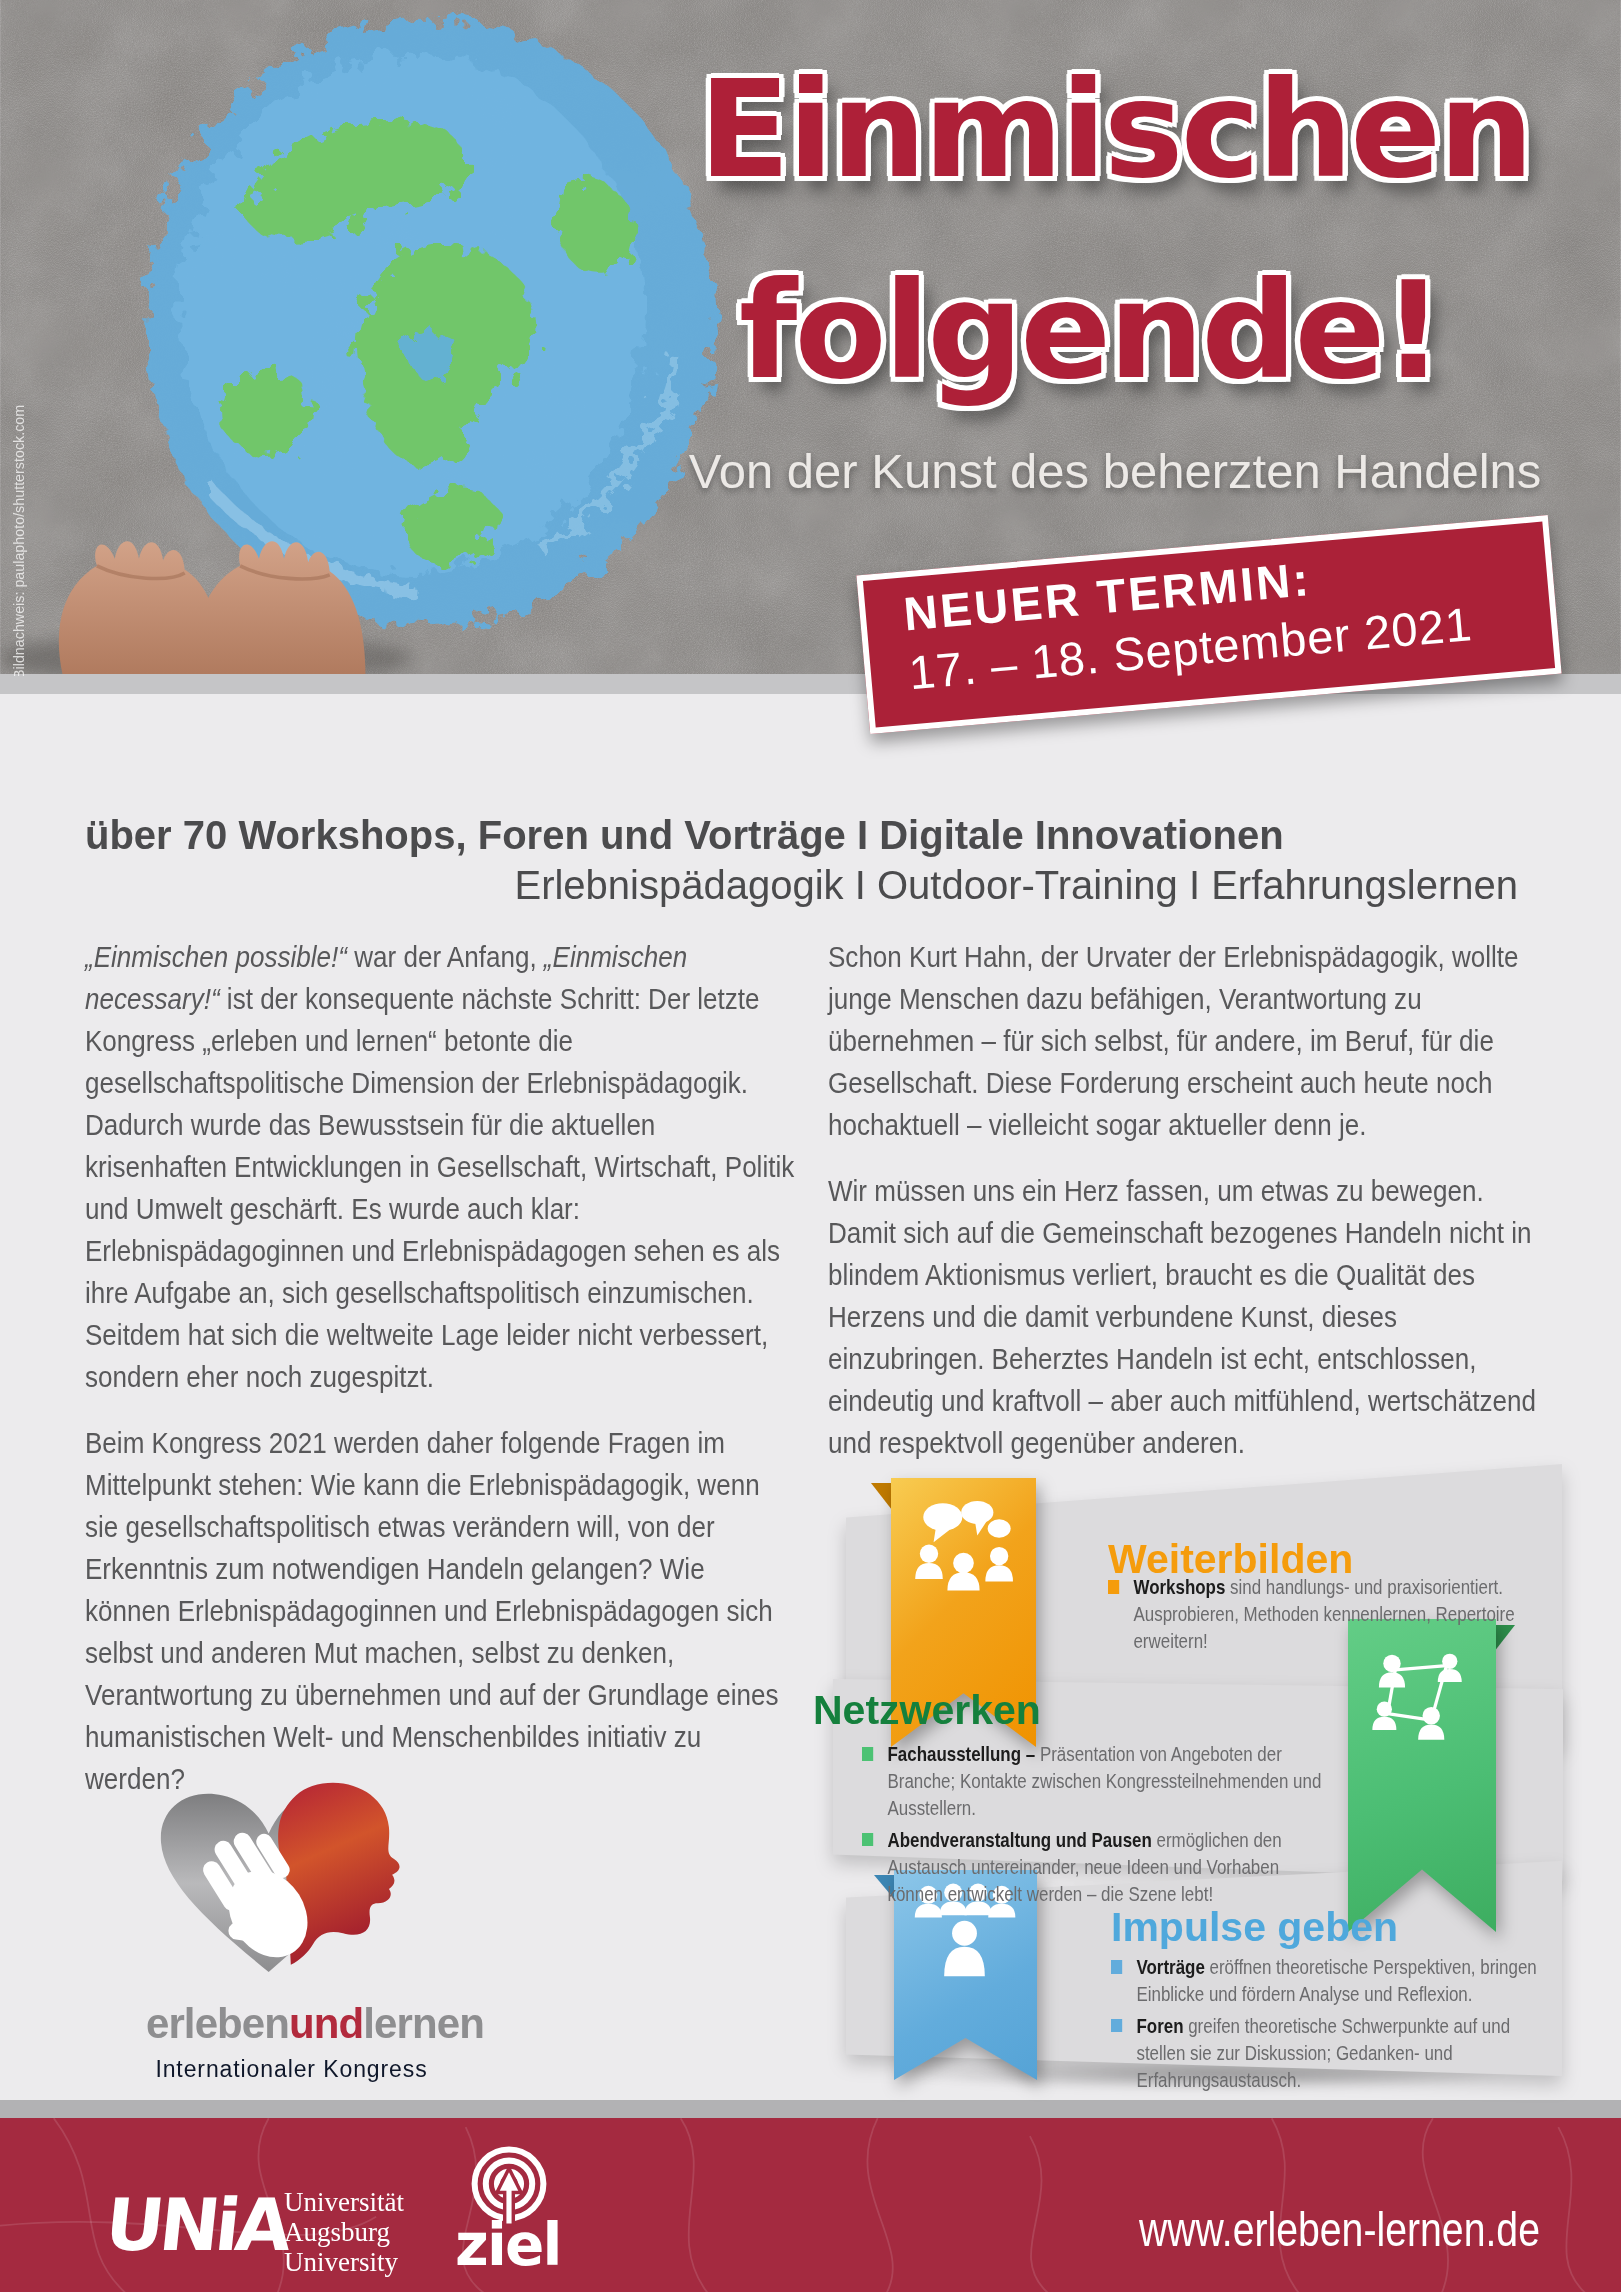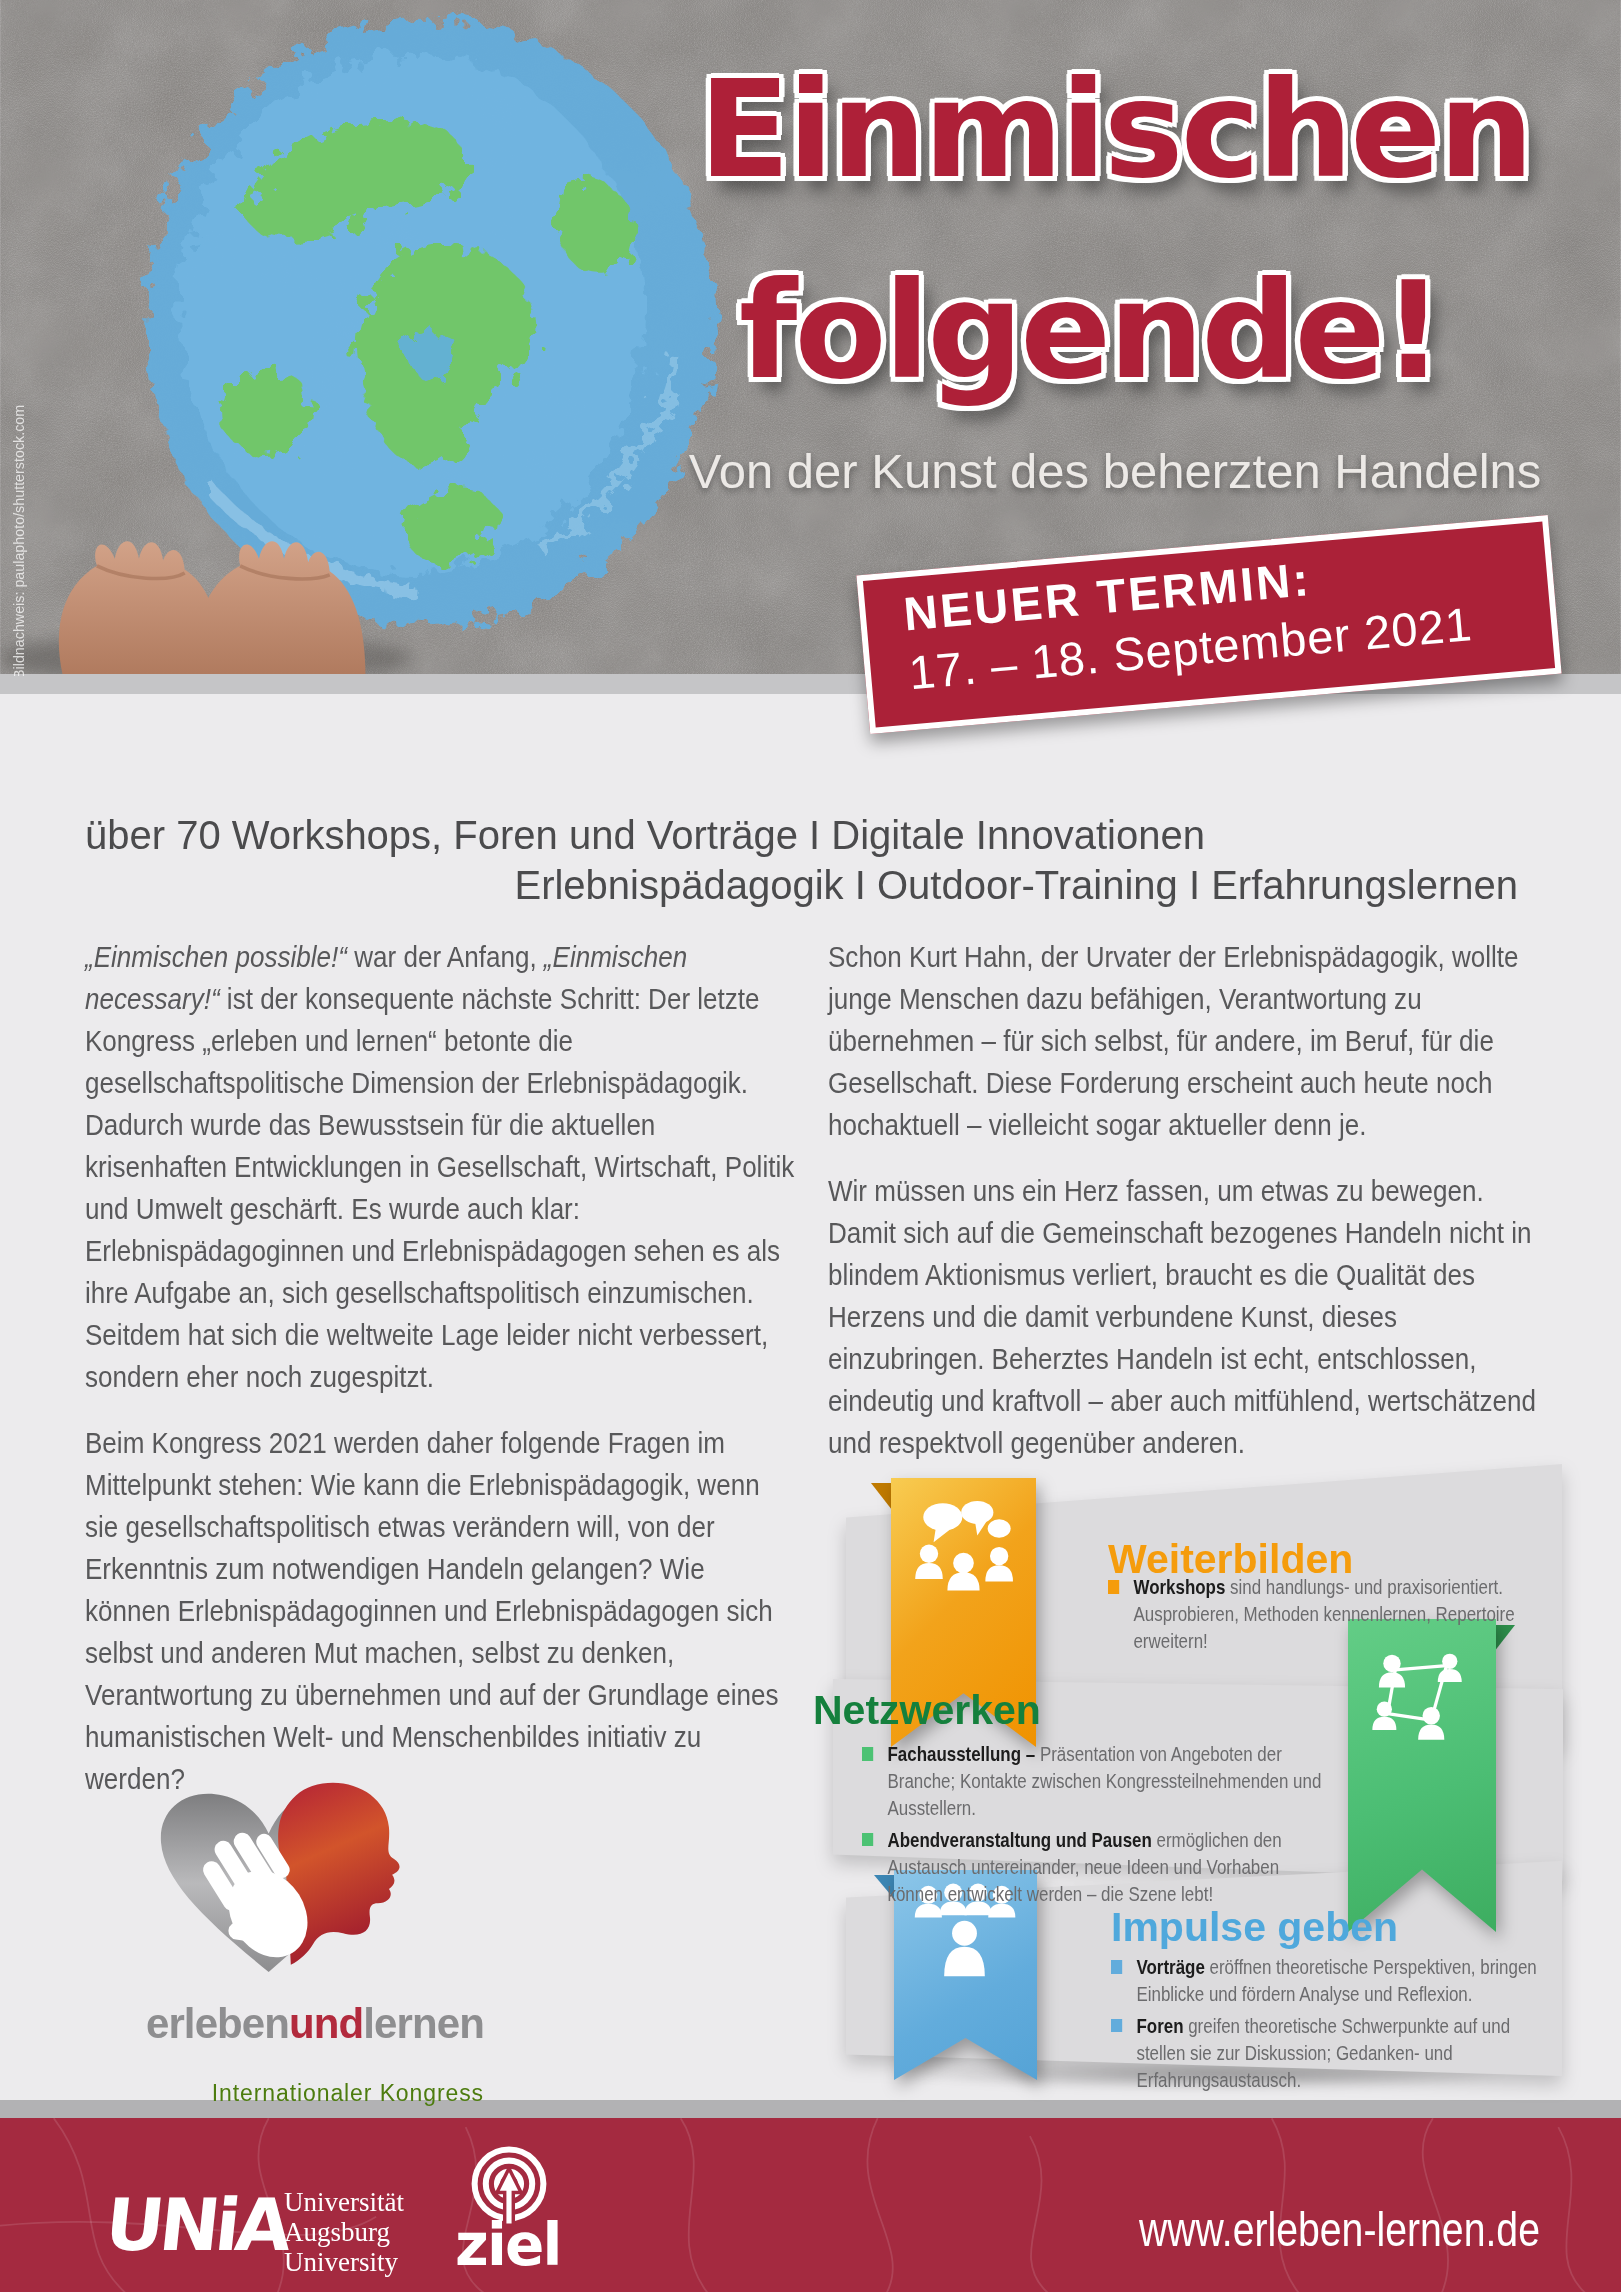--- a/index.html
+++ b/index.html
@@ -26,21 +26,21 @@
       background:#AB2138;border:6.3px solid #fff;transform:rotate(-5deg);
       box-shadow:0 9px 16px rgba(0,0,0,.35);padding:9px 0 0 38px;box-sizing:border-box;}
   .badge-l1{font-size:47px;font-weight:bold;color:#fff;letter-spacing:2.7px;
       font-family:"Liberation Sans",sans-serif;}
   .badge-l2{font-size:47px;color:#fff;margin-top:3.6px;letter-spacing:0.9px;}
 
   
   .intro-heading{position:absolute;left:85px;top:755px;font-size:45px;font-weight:bold;
       font-style:italic;color:#B8213A;z-index:2;}
   .intro-sub{position:absolute;left:85px;width:1433px;font-size:40px;color:#4B4B4D;z-index:2;}
-  #sub1{top:813px;} #sub2{top:863px;text-align:right;}
+  #sub1{top:813px;font-weight:bold;} #sub2{top:863px;text-align:right;}
 
   
   .col{position:absolute;top:936px;font-size:29.6px;line-height:42px;color:#58585A;
       transform:scaleX(0.88);transform-origin:0 0;z-index:2;}
   #col-left{left:85px;width:806px;}
   #col-right{left:828px;width:811px;}
   .col p{margin:0 0 24px 0;}
 
   
   .band-wrap{position:absolute;filter:drop-shadow(0 9px 9px rgba(0,0,0,.18));z-index:1;}
@@ -84,22 +84,22 @@
   .b-orange .bullet-row::before{background:#F59C0C;}
   .b-green  .bullet-row::before{background:#4CC273;}
   .b-blue   .bullet-row::before{background:#62ACDC;}
   .lead{font-weight:bold;color:#1C1C1C;}
 
   
   #logo-svg{position:absolute;left:150px;top:1778px;z-index:2;}
   .logo-word{position:absolute;left:99px;top:2000px;width:385px;text-align:right;z-index:2;
       font-size:42px;font-weight:bold;letter-spacing:-0.9px;}
   .lw-gray{color:#8E8E90;} .lw-red{color:#B22A3D;}
-  .logo-sub{position:absolute;left:99px;top:2056px;width:385px;text-align:right;z-index:2;
-      font-size:23px;color:#4d7c0f;letter-spacing:0.9px;margin-top:24px;}
+  .logo-sub{position:absolute;left:99px;top:2056px;width:385px;text-align:center;z-index:2;
+      font-size:23px;color:#0f172a;letter-spacing:0.9px;}
 
   
   #footer-stripe{position:absolute;left:0;top:2100px;width:1621px;height:18px;background:#B2B2B4;}
   #footer{position:absolute;left:0;top:2118px;width:1621px;height:175px;background:#A42A40;overflow:hidden;}
   #footer svg.deco{position:absolute;left:0;top:0;}
   .unia{position:absolute;left:106px;top:2183px;z-index:8;color:#fff;
       font-family:"DejaVu Sans",sans-serif;font-weight:bold;font-size:72px;letter-spacing:-4.5px;
       transform:skewX(-6deg);}
   .uni-text{position:absolute;left:284px;top:2187px;z-index:8;color:#fff;
       font-family:"Liberation Serif",serif;font-size:27px;line-height:30px;}

